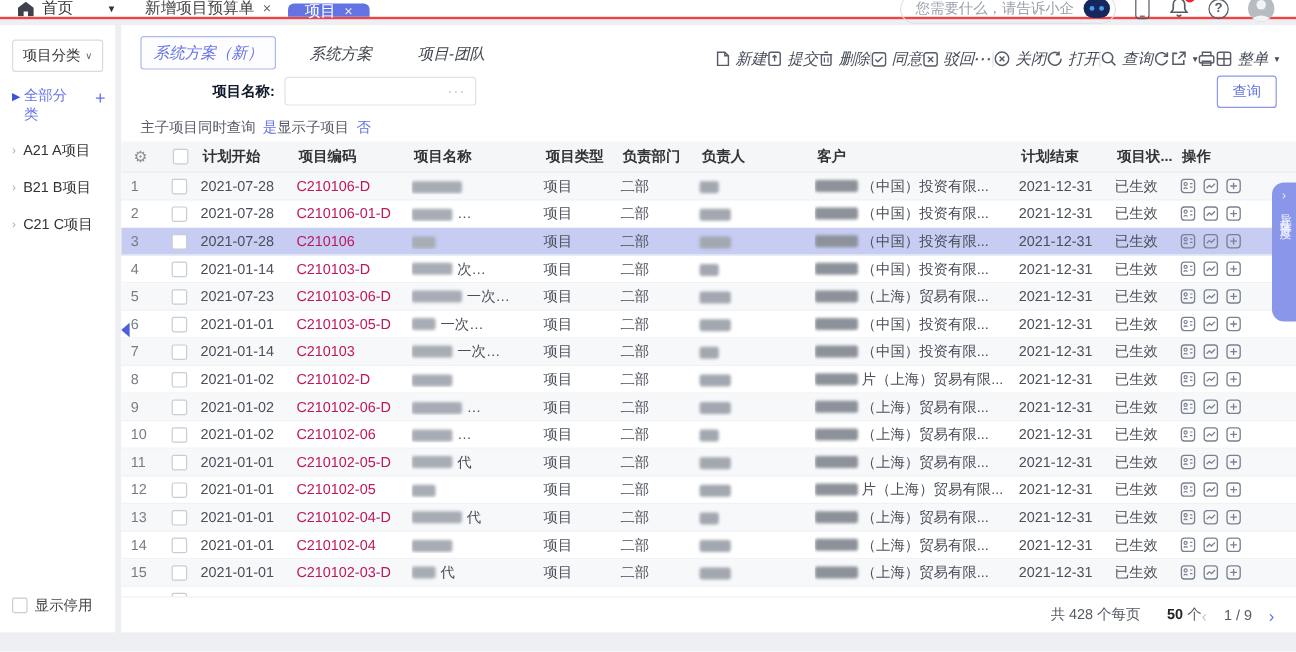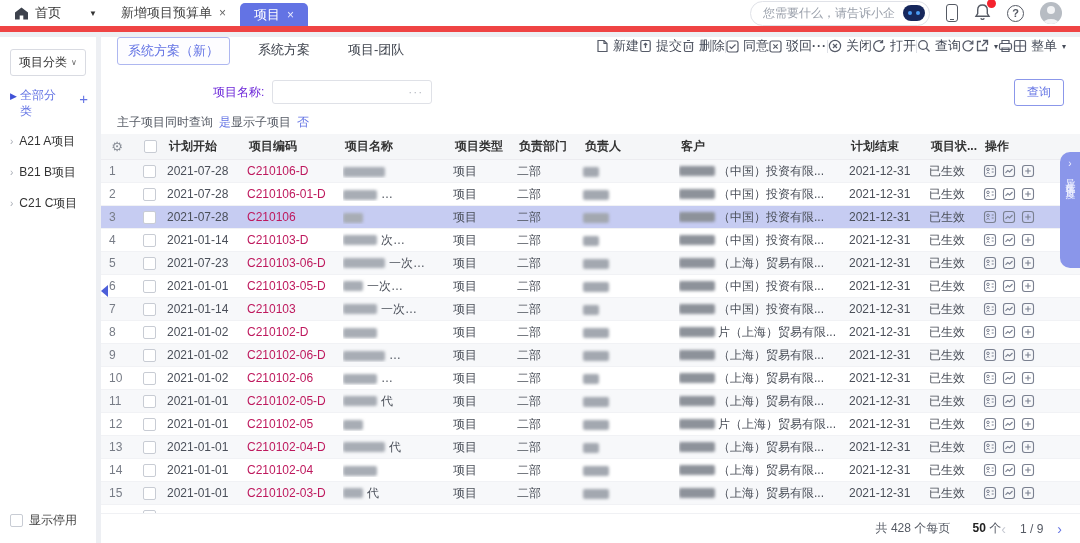--- a/index.html
+++ b/index.html
@@ -1,21 +1,21 @@
 <!DOCTYPE html>
 <html><head>
 <meta charset="utf-8">
 <style>
   * { margin:0; padding:0; box-sizing:border-box; }
   html,body { width:1080px; height:543px; overflow:hidden; }
   body { font-family:"Liberation Sans","DejaVu Sans",sans-serif; font-size:12px; color:#3e434d; background:#edeff3; }
   .screen { width:1080px; height:543px; position:relative; overflow:hidden; }
 
   
-  .topbar { height:32px; background:#fff; display:flex; align-items:stretch; border-bottom:6px solid #ef4444; }
+  .topbar { height:16px; background:#fff; display:flex; align-items:stretch; border-bottom:2px solid #ef4444; }
   .home-tab { display:flex; align-items:center; gap:6px; padding:0 10px 0 14px; }
   .home-ic { width:15px; height:13px; }
   .home-label { font-size:13px; color:#333; }
   .home-caret { margin-left:22px; font-size:8px; color:#333; }
   .doc-tab { display:flex; align-items:center; gap:7px; padding:0 14px; font-size:13px; color:#444; cursor:default; }
   .doc-tab .x { color:#666; font-size:12px; }
   .doc-tab.active { background:#6373e4; color:#fff; border-radius:5px 5px 0 0; margin-top:3px; }
   .doc-tab.active .x { color:#e8eaff; }
   .topbar-right { margin-left:auto; display:flex; align-items:center; gap:16px; padding-right:18px; }
   .assistant { display:flex; align-items:center; gap:8px; border:1px solid #e0e2e8; border-radius:14px; padding:3px 4px 3px 12px; color:#9aa0ab; font-size:12px; }
@@ -42,33 +42,33 @@
   .root-add { color:#6373e4; font-size:15px; margin-left:auto; margin-top:2px; }
   .tree-item { display:flex; align-items:center; gap:6px; margin-top:14px; color:#333; }
   .tree-chev { color:#a9adb6; font-size:10px; }
   .show-disabled { position:absolute; bottom:14px; left:10px; display:flex; align-items:center; gap:6px; color:#444; }
   .checkbox { width:13px; height:13px; border:1px solid #c8ccd4; border-radius:2px; background:#fff; flex-shrink:0; }
 
   .main { flex:1; background:#fff; position:relative; display:flex; flex-direction:column; overflow:hidden; }
   .collapse-handle { position:absolute; left:0; top:248px; width:0; height:0; border-top:6px solid transparent; border-bottom:6px solid transparent; border-right:7px solid #4d5fd9; }
 
   
-  .toolbar { height:37px; display:flex; align-items:flex-start; padding:0 14px 0 16px; }
+  .toolbar { height:37px; display:flex; align-items:flex-end; padding:0 14px 0 16px;font-style:italic; }
   .view-tab { padding:4px 10px; font-size:13px; color:#3e434d; margin-right:18px; }
   .view-tab.active { border:1px solid #aeb7f0; border-radius:3px; color:#6373e4; background:#fdfdff; }
   .tb-actions { margin-left:auto; display:flex; align-items:center; }
   .tb-btn { display:flex; align-items:center; gap:4px; font-size:13px; color:#464c59; }
   .tb-btn svg { display:block; }
   .tb-sep { width:1px; height:13px; background:#dfe1e7; }
   .tb-caret { font-size:8px; color:#464c59; margin-left:1px; }
   .tb-more { color:#464c59; letter-spacing:1px; font-weight:bold; }
 
   
   .filterbar { height:36px; display:flex; align-items:center; padding:0 16px; }
-  .filter-label { color:#6d28d9; margin-left:96px; margin-right:8px; }
+  .filter-label { color:#0f172a; margin-left:60px; margin-right:8px;font-weight:bold; }
   .name-input { width:160px; height:24px; border:1px solid #dfe1e7; border-radius:3px; display:flex; align-items:center; justify-content:flex-end; padding:0 8px; color:#b6bac2; letter-spacing:1px; background:#fff; }
   .query-btn { margin-left:auto; border:1px solid #8b97ea; color:#6373e4; background:#fff; border-radius:3px; padding:4px 12px; font-size:12px; }
   .subfilter { height:24px; display:flex; align-items:center; padding:0 16px; color:#555a64; }
   .subfilter .val { color:#6373e4; margin-left:6px; }
 
   
   .grid { display:grid; grid-template-columns:30px 36px 80px 96px 110px 64px 66px 96px 170px 80px 54px 76px; align-items:center; }
   .thead { height:26px; background:#f5f6f8; color:#333; font-weight:bold; border-bottom:1px solid #ececf0; }
   .thead > div { padding-left:2px; }
   .gear { color:#8a8f98; font-size:13px; font-weight:normal; text-align:center; }

